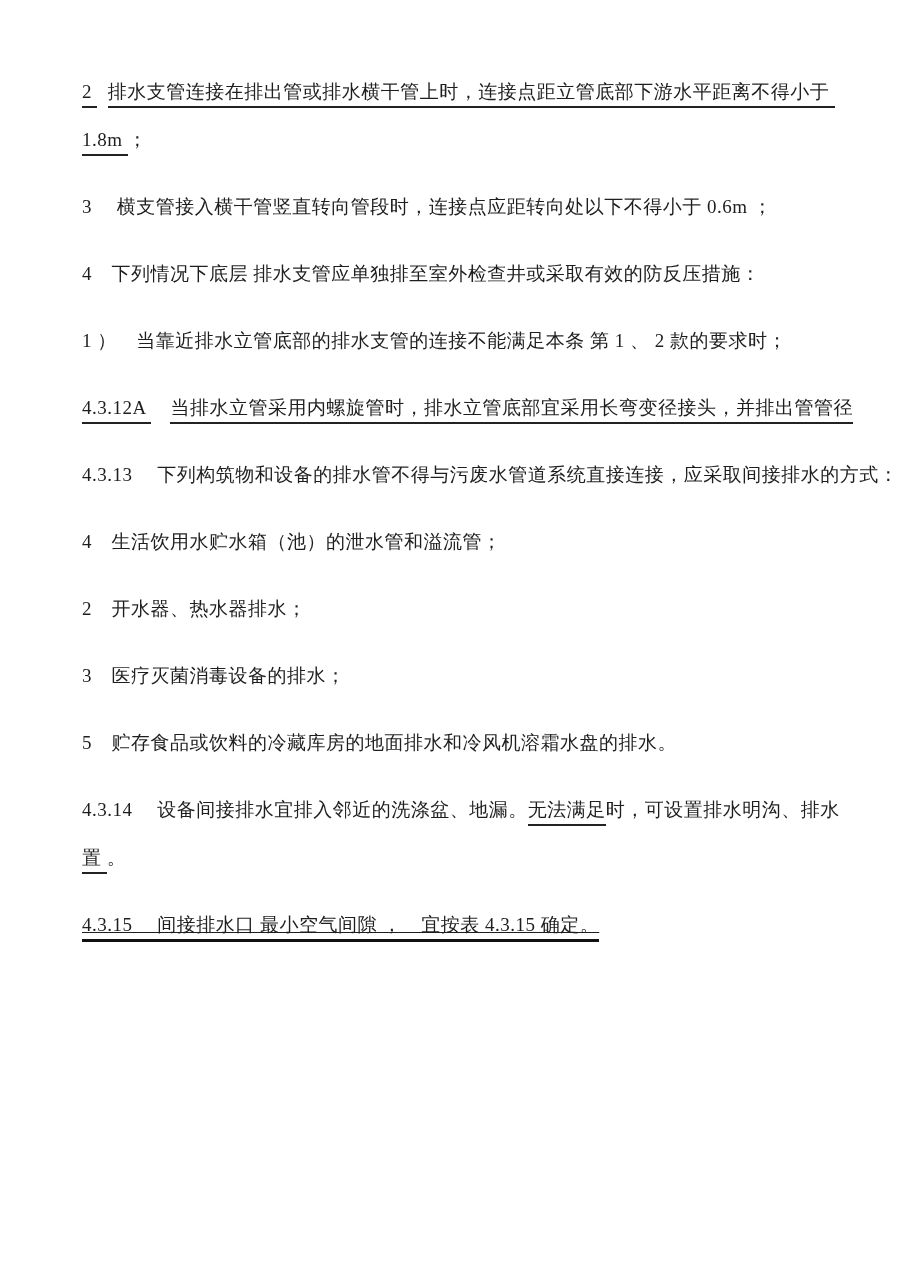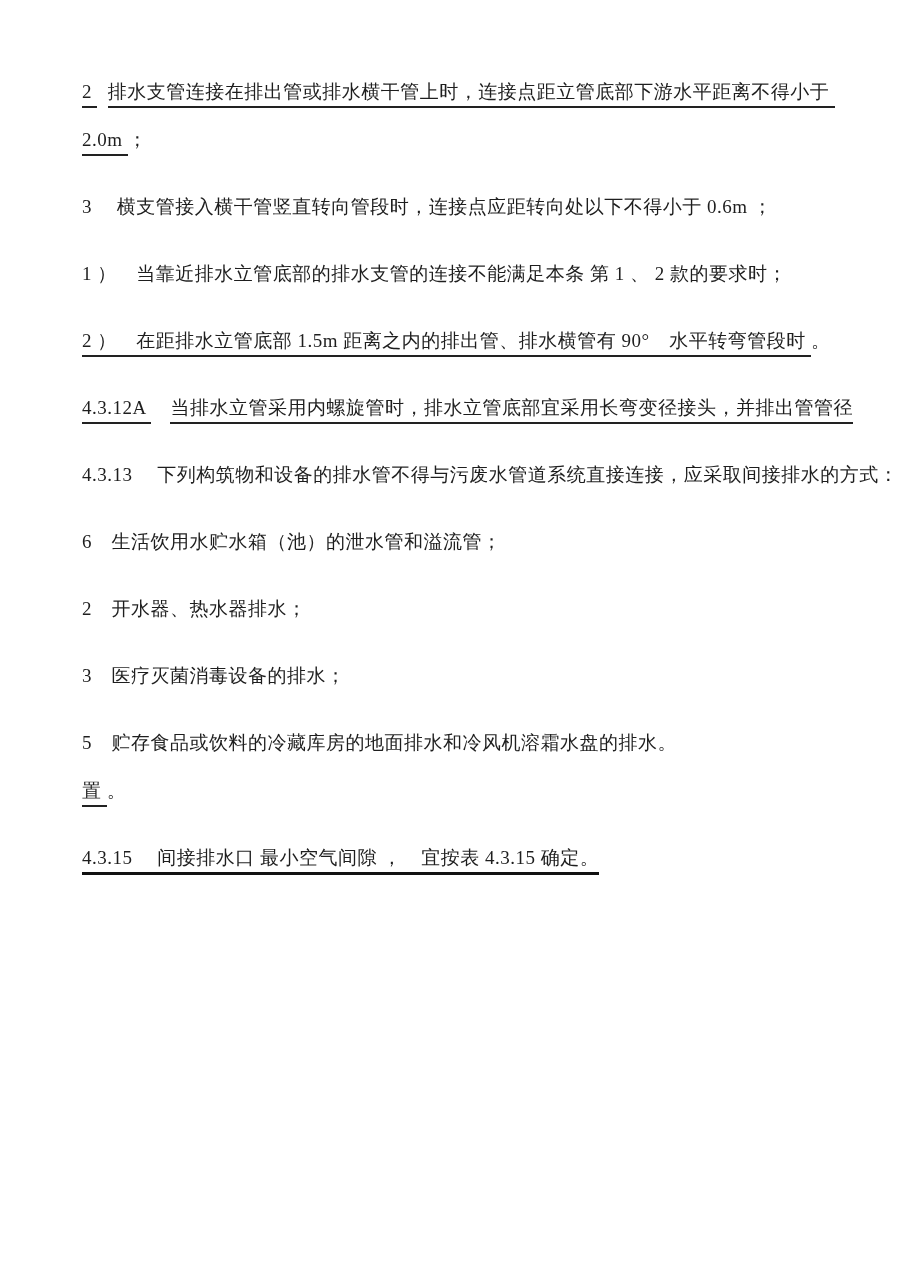--- a/index.html
+++ b/index.html
@@ -28,32 +28,34 @@
   }
   .line.para {
     margin-top: 19px;
   }
   .u {
     border-bottom: 2px solid #222222;
     padding-bottom: 4px;
   }
   .u2 {
     border-bottom: 3px solid #111111;
+    text-decoration: underline;
   }
 </style>
 </head>
 <body>
 
 <div class="doc" id="doc" style="background: rgb(255, 255, 255); color: rgb(30, 30, 30);">
     <div class="line"><span class="u">2 </span><span>  </span><span class="u">排水支管连接在排出管或排水横干管上时，连接点距立管底部下游水平距离不得小于 </span></div>
-    <div class="line"><span class="u">2.0m </span><span>；</span></div>
+    <div class="line"><span class="u">1.8m </span><span>；</span></div>
     <div class="line para"><span>3　 横支管接入横干管竖直转向管段时，连接点应距转向处以下不得小于 0.6m ；</span></div>
+    <div class="line para"><span>4　下列情况下底层 排水支管应单独排至室外检查井或采取有效的防反压措施：</span></div>
     <div class="line para"><span>1 ）　当靠近排水立管底部的排水支管的连接不能满足本条 第 1 、 2 款的要求时；</span></div>
-    <div class="line para"><span class="u">2 ）　在距排水立管底部 1.5m 距离之内的排出管、排水横管有 90°　水平转弯管段时 </span><span>。</span></div>
     <div class="line para"><span class="u">4.3.12A </span><span>　</span><span class="u">当排水立管采用内螺旋管时，排水立管底部宜采用长弯变径接头，并排出管管径</span></div>
     <div class="line para"><span>4.3.13　 下列构筑物和设备的排水管不得与污废水管道系统直接连接，应采取间接排水的方式：</span></div>
-    <div class="line para"><span>6　生活饮用水贮水箱（池）的泄水管和溢流管；</span></div>
+    <div class="line para"><span>4　生活饮用水贮水箱（池）的泄水管和溢流管；</span></div>
     <div class="line para"><span>2　开水器、热水器排水；</span></div>
     <div class="line para"><span>3　医疗灭菌消毒设备的排水；</span></div>
     <div class="line para"><span>5　贮存食品或饮料的冷藏库房的地面排水和冷风机溶霜水盘的排水。</span></div>
+    <div class="line para"><span>4.3.14　 设备间接排水宜排入邻近的洗涤盆、地漏。</span><span class="u">无法满足</span><span>时，可设置排水明沟、排水</span></div>
     <div class="line"><span class="u">置 </span><span>。</span></div>
     <div class="line para"><span class="u u2">4.3.15　 间接排水口 最小空气间隙 ，　宜按表 4.3.15 确定。</span></div>
   </div>
 
 </body></html>

